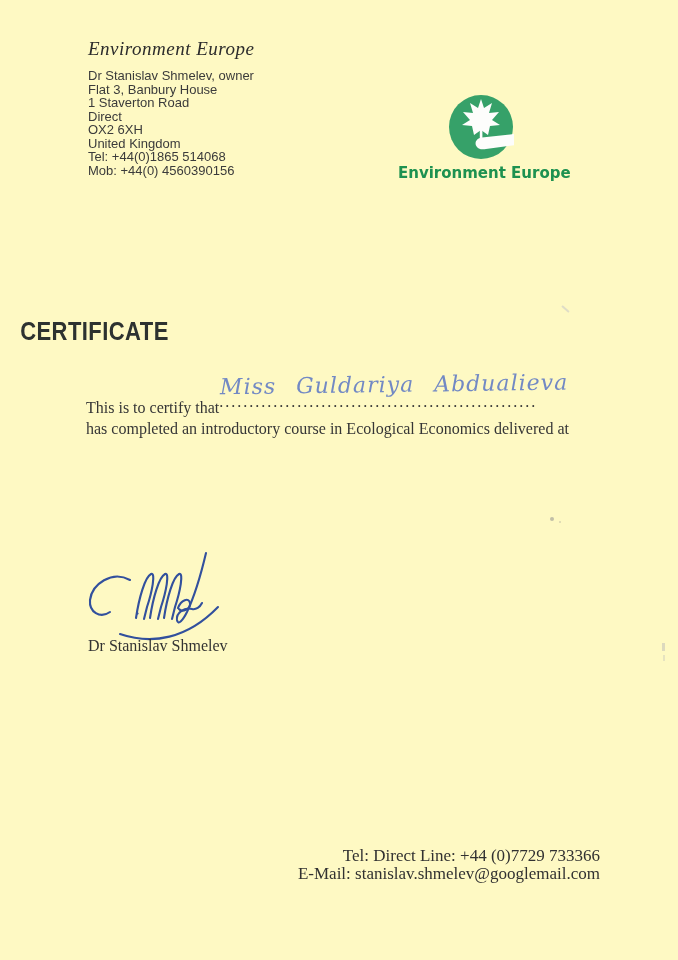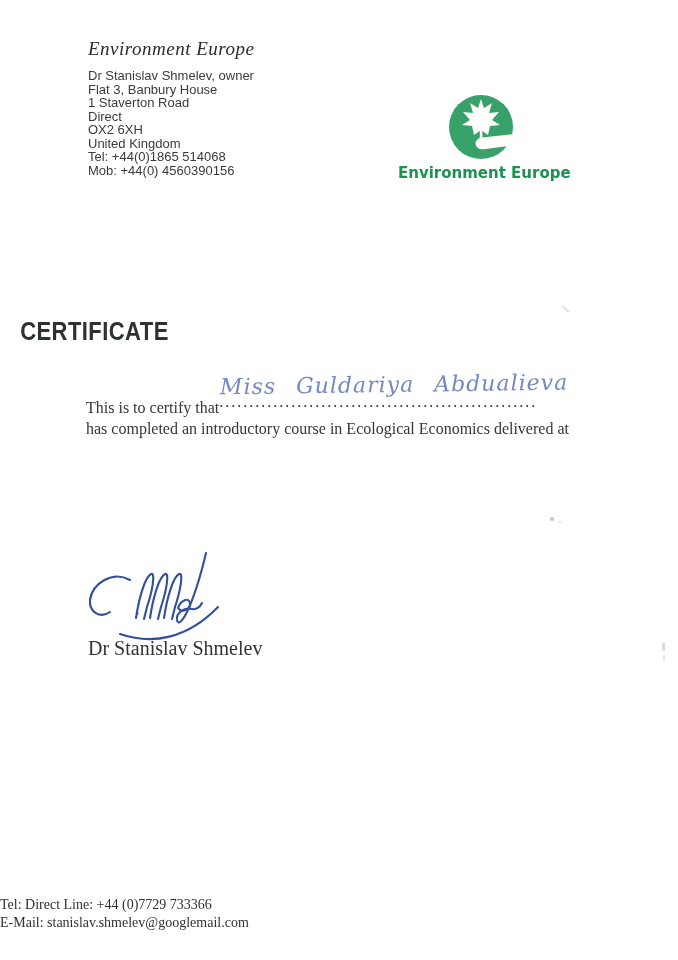--- a/index.html
+++ b/index.html
@@ -4,21 +4,21 @@
 <style>
   html,body{margin:0;padding:0;}
   body{
     background:#e8e8e8;
     font-family:"Liberation Serif", serif;
   }
   .page{
     position:relative;
     width:678px;height:960px;
     margin:0 auto;
-    background:#ffffff;
+    background:#fef9c3;
     overflow:hidden;
   }
   
   .letterhead-name{
     position:absolute;left:88px;top:38px;
     font-family:"Liberation Serif",serif;
     font-style:italic;font-size:19px;letter-spacing:.5px;
     color:#2c2c2c;white-space:nowrap;
   }
   .address{
@@ -64,29 +64,29 @@
     position:absolute;left:220px;top:372px;width:340px;
     font-family:"DejaVu Serif",serif;font-style:italic;
     font-size:22px;color:#7289c4;
     letter-spacing:1px;word-spacing:12px;white-space:nowrap;
     transform:rotate(-.8deg);
   }
   
   .signature-svg{position:absolute;left:82px;top:550px;}
   .signatory{
     position:absolute;left:88px;top:637px;
-    font-family:"Liberation Serif",serif;font-size:20px;color:#333;
+    font-family:"Liberation Serif",serif;font-size:16px;color:#333;
     white-space:nowrap;
   }
   
   .footer{
-    position:absolute;left:0;right:78px;top:896px;
-    text-align:left;
+    position:absolute;left:0;right:78px;top:847px;
+    text-align:right;
     font-family:"Liberation Serif",serif;
-    font-size:14px;line-height:17.5px;color:#313131;
+    font-size:17px;line-height:17.5px;color:#313131;
   }
   
   .speck{position:absolute;background:#8f8f8f;border-radius:50%;opacity:.55;}
   .speck.a{left:550px;top:517px;width:4px;height:4px;}
   .speck.b{left:559px;top:521px;width:2px;height:2px;opacity:.35;}
   .smudge{position:absolute;background:#b9b9b9;opacity:.5;}
   .smudge.a{left:662px;top:643px;width:3px;height:8px;}
   .smudge.b{left:663px;top:655px;width:2px;height:6px;opacity:.35;}
   .scratch{
     position:absolute;left:561px;top:308px;width:9px;height:2px;

